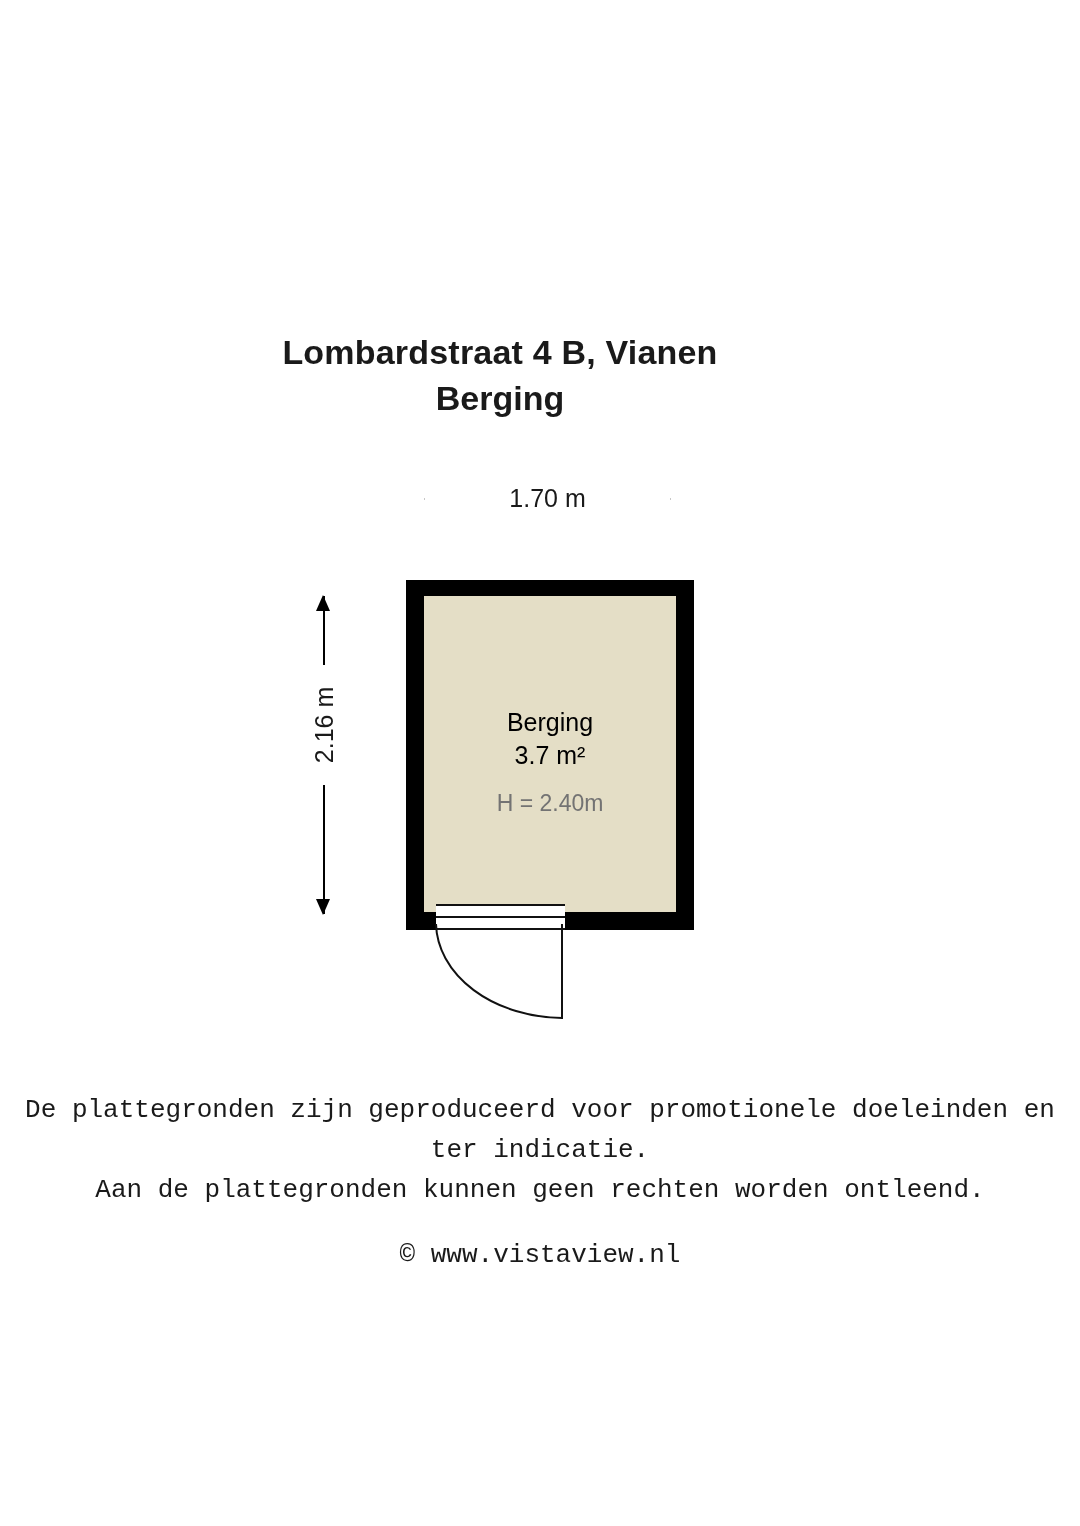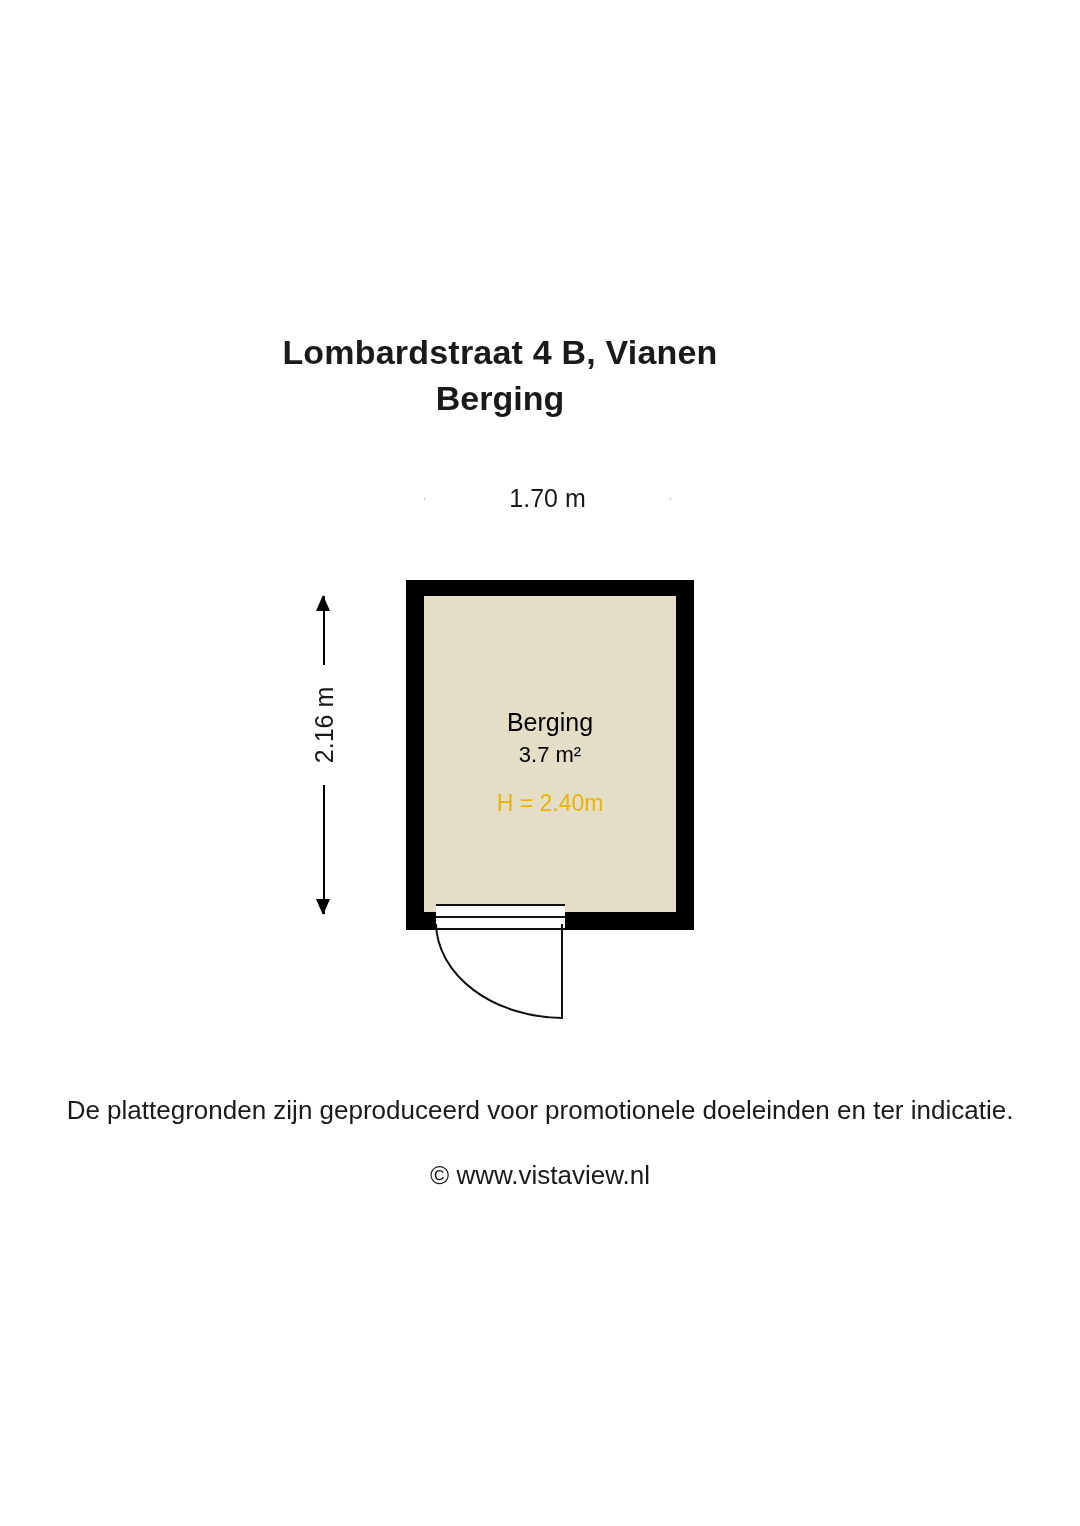--- a/index.html
+++ b/index.html
@@ -168,29 +168,29 @@
     top: 126px;
     width: 288px;
     text-align: center;
   }
   .room-name {
     font-size: 25px;
     line-height: 32px;
     color: #000;
   }
   .room-area {
-    font-size: 22px;
+    font-size: 25px;
     line-height: 34px;
     color: #000;
   }
   .room-height {
     font-size: 23px;
     line-height: 34px;
     margin-top: 14px;
-    color: #eab308;
+    color: #737373;
   }
 
   
   .door-opening {
     position: absolute;
     left: 436px;
     top: 904px;
     width: 129px;
     height: 26px;
     background: #ffffff;
@@ -221,20 +221,21 @@
     position: absolute;
     left: 0;
     top: 1090px;
     width: 1080px;
     text-align: center;
   }
   .footer div {
     font-size: 26px;
     line-height: 40px;
     color: #1a1a1a;
+    font-family: Liberation Mono, monospace;
   }
   .footer .copy {
     line-height: 42px;
     margin-top: 24px;
   }
 </style>
 </head>
 <body>
 
 <div class="title-block">
@@ -277,14 +278,15 @@
 
   <svg class="door-swing" viewBox="0 0 136 96">
     <path d="M 4 0 A 128 96 0 0 0 130 94" fill="none" stroke="#111111" stroke-width="2"></path>
     <line x1="130" y1="0" x2="130" y2="95" stroke="#111111" stroke-width="2"></line>
   </svg>
 
 </div>
 
 <div class="footer">
   <div>De plattegronden zijn geproduceerd voor promotionele doeleinden en ter indicatie.</div>
+  <div>Aan de plattegronden kunnen geen rechten worden ontleend.</div>
   <div class="copy">© www.vistaview.nl</div>
 </div>
 
 </body></html>

